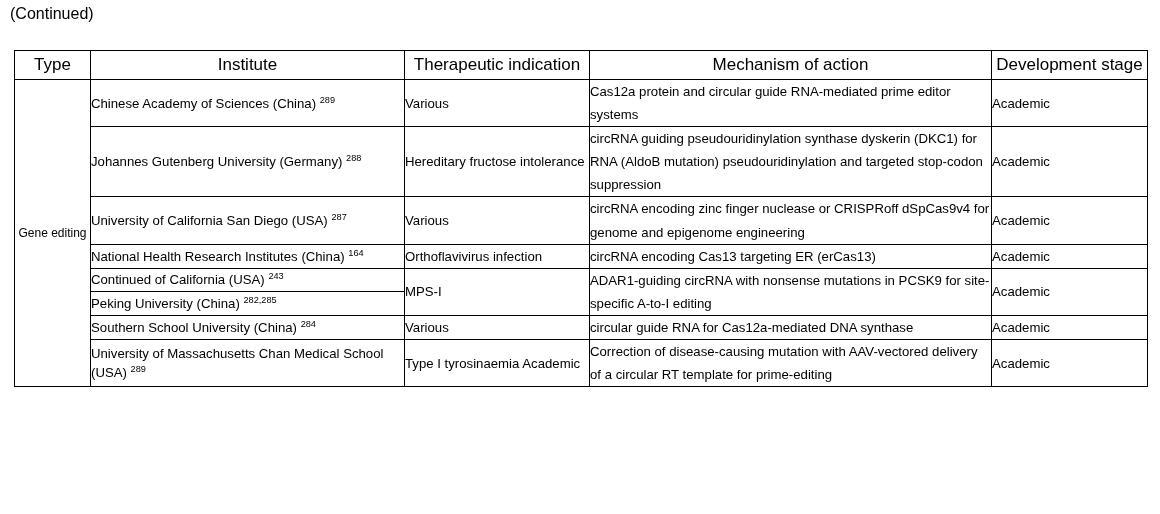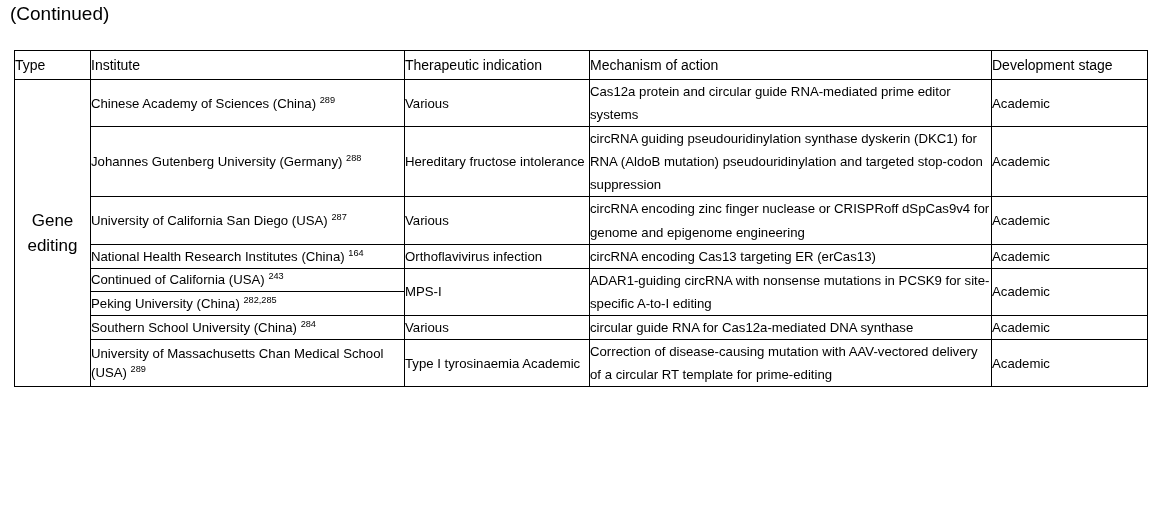--- a/index.html
+++ b/index.html
@@ -12,21 +12,21 @@
     height: 514px;
     font-family: "Liberation Sans", sans-serif;
     color: #000000;
     position: relative;
     overflow: hidden;
   }
   .continued {
     position: absolute;
     left: 10px;
     top: 6px;
-    font-size: 19px;
+    font-size: 16px;
     line-height: 16px;
     color: #000;
   }
   .table-wrap {
     position: absolute;
     left: 14px;
     top: 50px;
     width: 1133px;
   }
   table.main {
@@ -42,37 +42,37 @@
     font-weight: normal;
   }
   
   col.c-type { width: 76px; }
   col.c-inst { width: 314px; }
   col.c-ther { width: 185px; }
   col.c-mech { width: 402px; }
   col.c-dev  { width: 156px; }
 
   .hdr td {
-    text-align: left;
+    text-align: center;
     height: 28px;
-    font-size: 14px;
+    font-size: 17px;
   }
   .cell-center {
     text-align: left;
     padding: 7px 6px;
     line-height: 1.45;
   }
   .cell-left {
     text-align: left;
     padding: 8px 8px 8px 9px;
     line-height: 1.75;
   }
   .type-cell {
     text-align: center;
-    font-size: 17px;
+    font-size: 12px;
     line-height: 1.5;
   }
   sup {
     font-size: 9.2px;
     vertical-align: super;
     line-height: 0;
   }
 </style>
 </head>
 <body>

